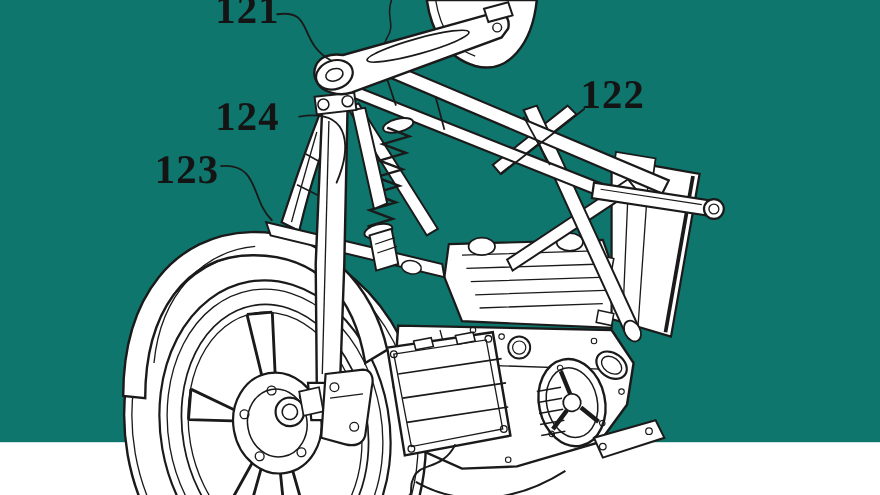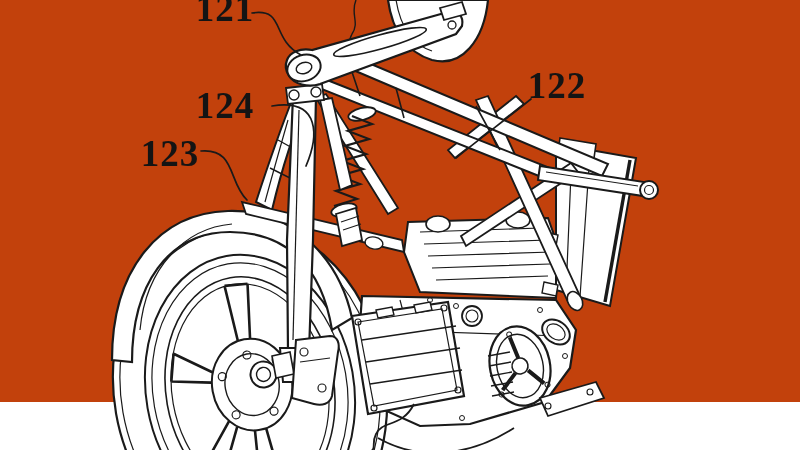--- a/index.html
+++ b/index.html
@@ -1,20 +1,20 @@
 <!DOCTYPE html>
 <html><head>
 <meta charset="utf-8">
 <style>
   html,body{margin:0;padding:0;}
   body{
     width:800px;height:450px;overflow:hidden;background:#ffffff;
     font-family:"Liberation Serif", serif;
   }
-  .stage{position:relative;width:800px;height:402px;background:#c2410c;}
+  .stage{position:relative;width:800px;height:402px;background:#0f766e;}
   svg{position:absolute;left:0;top:0;display:block;}
   .ref-num{
     font-family:"Liberation Serif", serif;
     font-weight:bold;
     font-size:37px;
     fill:#141414;
     letter-spacing:1px;
   }
   .ln{stroke:#1a1a1a;fill:none;}
   .fw{fill:#ffffff;stroke:#1a1a1a;}

